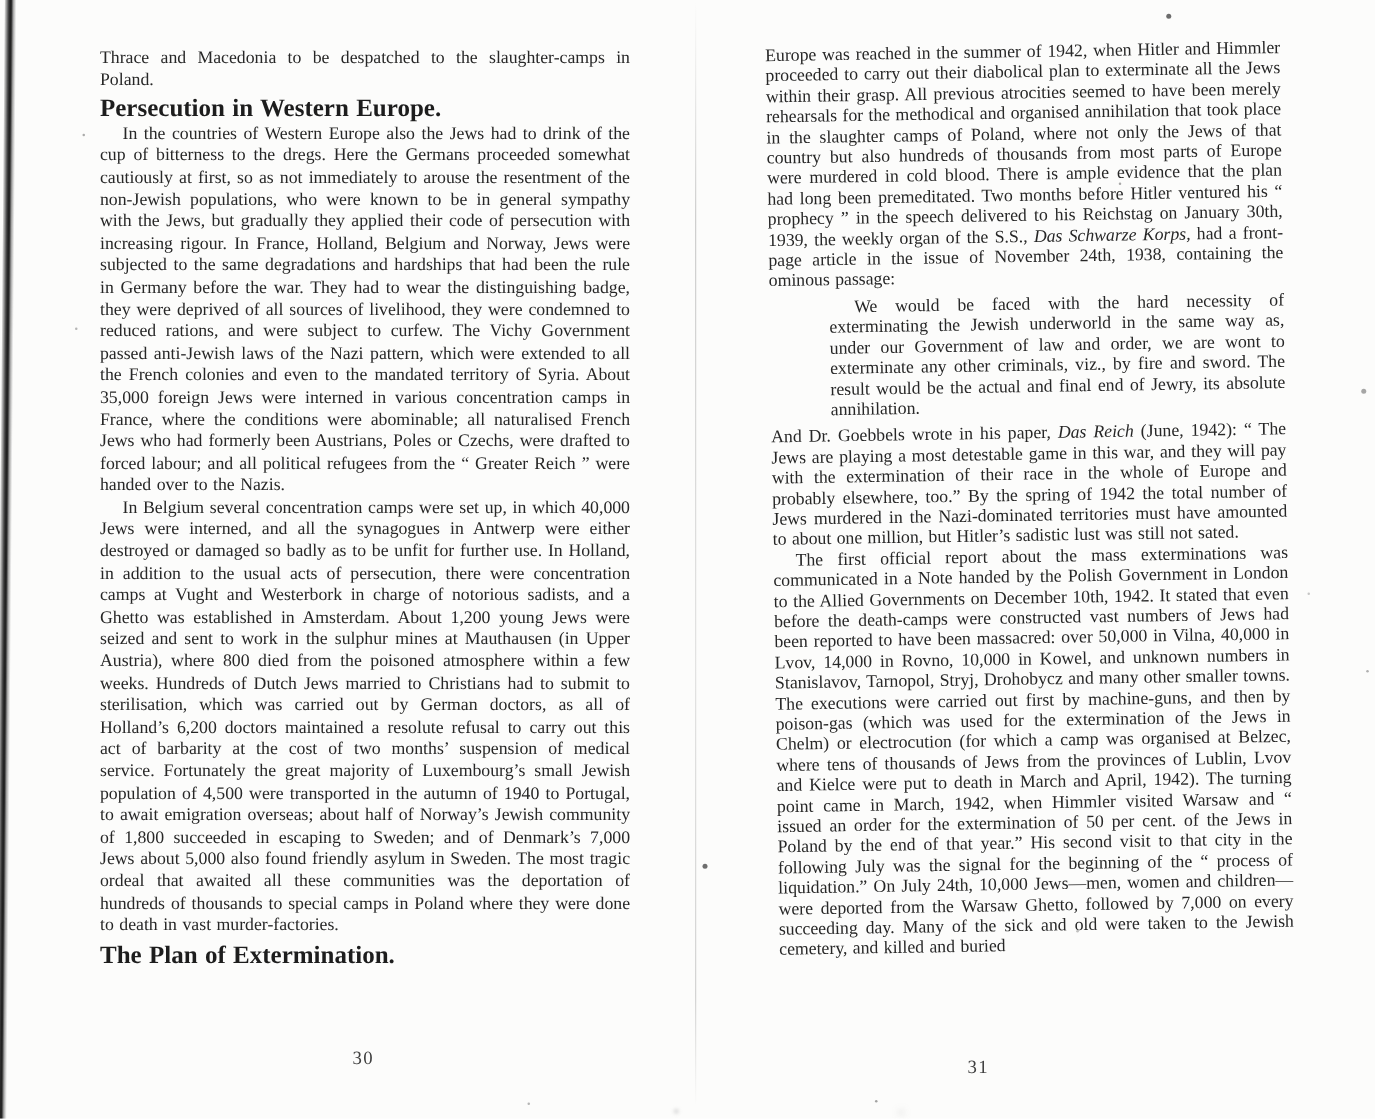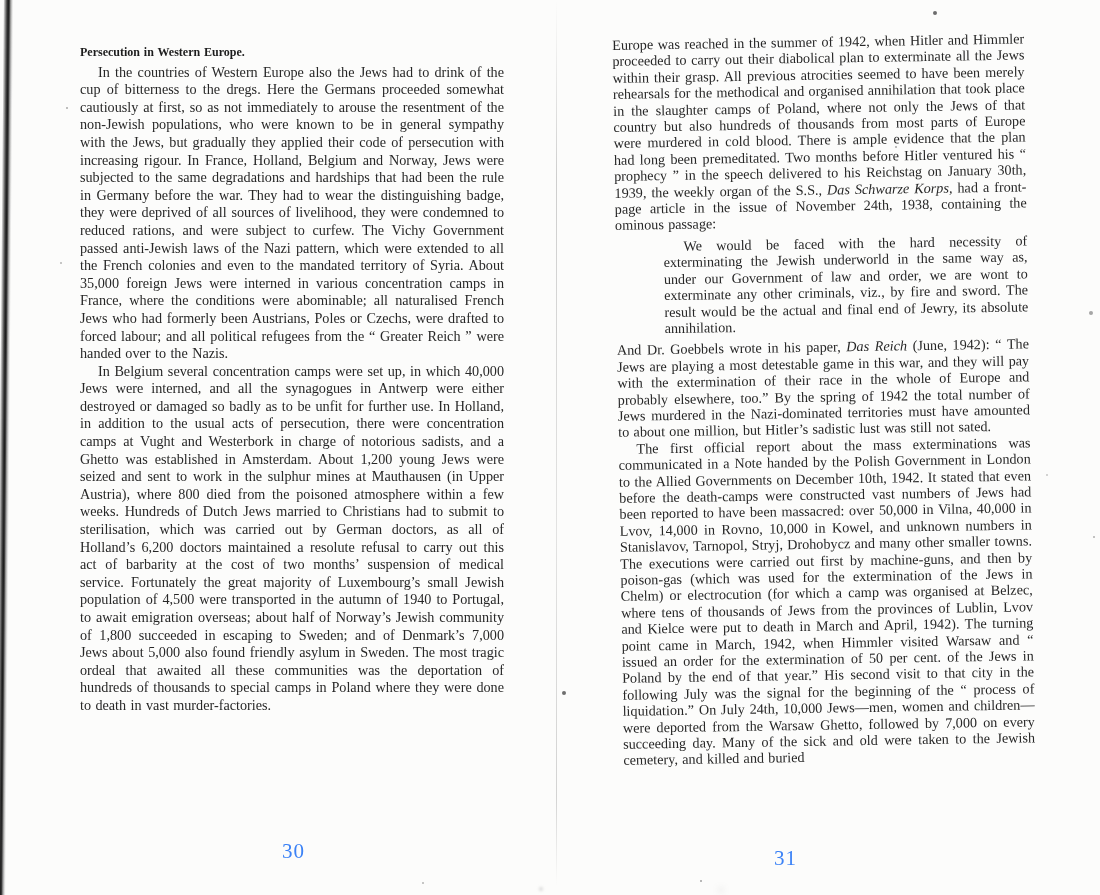--- a/index.html
+++ b/index.html
@@ -51,34 +51,34 @@
     left: 612px; top: 36px; width: 412px;
     font-size: 14.2px; line-height: 16.4px;
     word-spacing: 0.05em;
     transform: rotate(-0.9deg);
     transform-origin: 14% 0;
   }
   p { margin: 0; }
   p.indent { text-indent: 18px; }
   h3.run-head {
     margin: 6px 0 2px 0;
-    font-size: 12px;
+    font-size: 20px;
     font-weight: bold;
     color: #1d1d1d;
   }
   blockquote.excerpt {
     margin: 5px 0 5px 48px;
     padding: 0;
     text-indent: 20px;
   }
   .pagenum {
     position: absolute;
-    font-size: 21px;
+    font-size: 15px;
     letter-spacing: 1px;
-    color: #3b82f6;
+    color: #404040;
   }
   .pagenum-left { left: 282px; top: 839px; }
   .pagenum-right { left: 774px; top: 846px; }
   
   .specks {
     position: absolute; left: 0; top: 0;
     width: 2px; height: 2px;
     background: transparent;
     border-radius: 50%;
     box-shadow:
@@ -102,23 +102,25 @@
 <body>
 
 <div class="scan">
 
   <div class="spine-edge"></div>
   <div class="gutter-line"></div>
   <div class="specks"></div>
 
   <div class="page">
     <div class="col col-left">
+      <p><span>Thrace and Macedonia to be despatched to the slaughter-camps in Poland.</span></p>
       <h3 class="run-head">Persecution in Western Europe.</h3>
       <p class="indent"><span>In the countries of Western Europe also the Jews had to drink of the cup of bitterness to the dregs. Here the Germans proceeded somewhat cautiously at first, so as not immediately to arouse the resentment of the non-Jewish populations, who were known to be in general sympathy with the Jews, but gradually they applied their code of persecution with increasing rigour. In France, Holland, Belgium and Norway, Jews were subjected to the same degradations and hardships that had been the rule in Germany before the war. They had to wear the distinguishing badge, they were deprived of all sources of livelihood, they were condemned to reduced rations, and were subject to curfew. The Vichy Government passed anti-Jewish laws of the Nazi pattern, which were extended to all the French colonies and even to the mandated territory of Syria. About 35,000 foreign Jews were interned in various concentration camps in France, where the conditions were abominable; all naturalised French Jews who had formerly been Austrians, Poles or Czechs, were drafted to forced labour; and all political refugees from the “ Greater Reich ” were handed over to the Nazis.</span></p>
       <p class="indent"><span>In Belgium several concentration camps were set up, in which 40,000 Jews were interned, and all the synagogues in Antwerp were either destroyed or damaged so badly as to be unfit for further use. In Holland, in addition to the usual acts of persecution, there were concentration camps at Vught and Westerbork in charge of notorious sadists, and a Ghetto was established in Amsterdam. About 1,200 young Jews were seized and sent to work in the sulphur mines at Mauthausen (in Upper Austria), where 800 died from the poisoned atmosphere within a few weeks. Hundreds of Dutch Jews married to Christians had to submit to sterilisation, which was carried out by German doctors, as all of Holland’s 6,200 doctors maintained a resolute refusal to carry out this act of barbarity at the cost of two months’ suspension of medical service. Fortunately the great majority of Luxembourg’s small Jewish population of 4,500 were transported in the autumn of 1940 to Portugal, to await emigration overseas; about half of Norway’s Jewish community of 1,800 succeeded in escaping to Sweden; and of Denmark’s 7,000 Jews about 5,000 also found friendly asylum in Sweden. The most tragic ordeal that awaited all these communities was the deportation of hundreds of thousands to special camps in Poland where they were done to death in vast murder-factories.</span></p>
+      <h3 class="run-head">The Plan of Extermination.</h3>
     </div>
     <div class="pagenum pagenum-left">30</div>
   </div>
 
   <div class="page">
     <div class="col col-right">
       <p><span>Europe was reached in the summer of 1942, when Hitler and Himmler proceeded to carry out their diabolical plan to exterminate all the Jews within their grasp. All previous atrocities seemed to have been merely rehearsals for the methodical and organised annihilation that took place in the slaughter camps of Poland, where not only the Jews of that country but also hundreds of thousands from most parts of Europe were murdered in cold blood. There is ample evidence that the plan had long been premeditated. Two months before Hitler ventured his “ prophecy ” in the speech delivered to his Reichstag on January 30th, 1939, the weekly organ of the S.S., </span><i>Das Schwarze Korps,</i><span> had a front-page article in the issue of November 24th, 1938, containing the ominous passage:</span></p>
       <blockquote class="excerpt"><span>We would be faced with the hard necessity of exterminating the Jewish underworld in the same way as, under our Government of law and order, we are wont to exterminate any other criminals, viz., by fire and sword. The result would be the actual and final end of Jewry, its absolute annihilation.</span></blockquote>
       <p><span>And Dr. Goebbels wrote in his paper, </span><i>Das Reich</i><span> (June, 1942): “ The Jews are playing a most detestable game in this war, and they will pay with the extermination of their race in the whole of Europe and probably elsewhere, too.” By the spring of 1942 the total number of Jews murdered in the Nazi-dominated territories must have amounted to about one million, but Hitler’s sadistic lust was still not sated.</span></p>
       <p class="indent"><span>The first official report about the mass exterminations was communicated in a Note handed by the Polish Government in London to the Allied Governments on December 10th, 1942. It stated that even before the death-camps were constructed vast numbers of Jews had been reported to have been massacred: over 50,000 in Vilna, 40,000 in Lvov, 14,000 in Rovno, 10,000 in Kowel, and unknown numbers in Stanislavov, Tarnopol, Stryj, Drohobycz and many other smaller towns. The executions were carried out first by machine-guns, and then by poison-gas (which was used for the extermination of the Jews in Chelm) or electrocution (for which a camp was organised at Belzec, where tens of thousands of Jews from the provinces of Lublin, Lvov and Kielce were put to death in March and April, 1942). The turning point came in March, 1942, when Himmler visited Warsaw and “ issued an order for the extermination of 50 per cent. of the Jews in Poland by the end of that year.” His second visit to that city in the following July was the signal for the beginning of the “ process of liquidation.” On July 24th, 10,000 Jews—men, women and children—were deported from the Warsaw Ghetto, followed by 7,000 on every succeeding day. Many of the sick and old were taken to the Jewish cemetery, and killed and buried</span></p>

